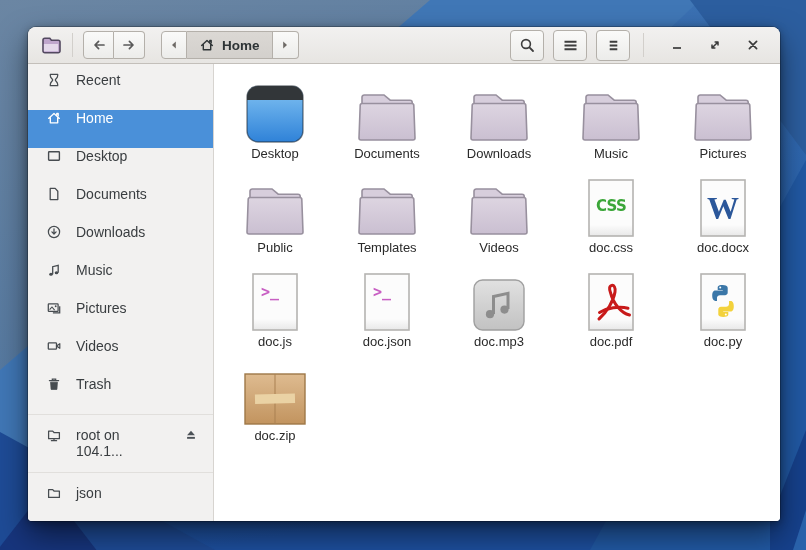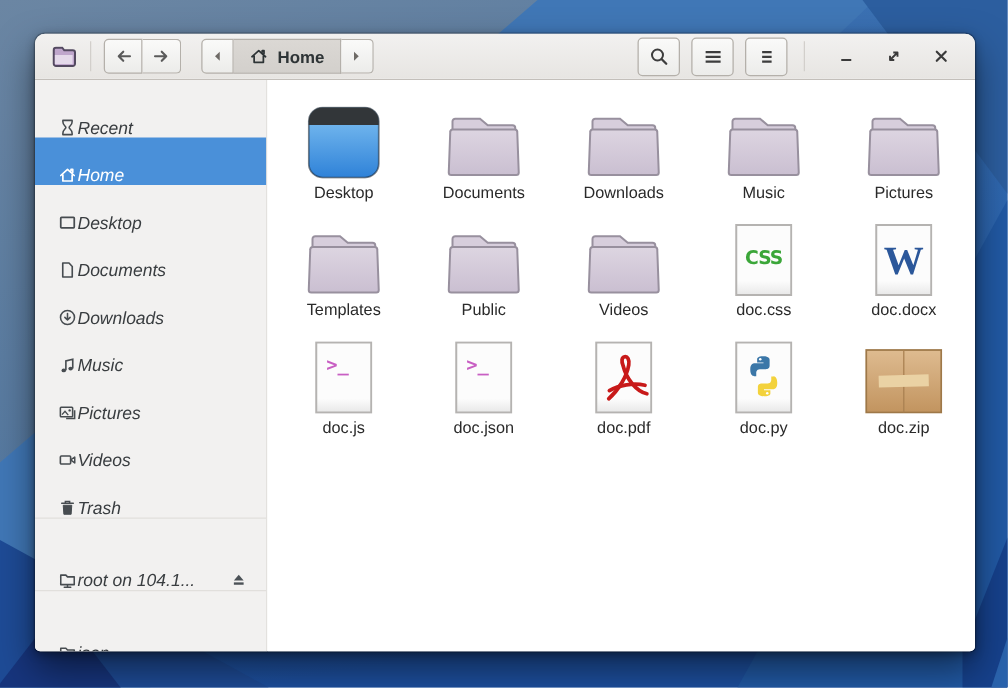--- a/index.html
+++ b/index.html
@@ -30,22 +30,22 @@
   .pathseg{padding:0 12px;background:linear-gradient(#dbd8d4,#d3d0cc);display:flex;gap:7px;
            align-items:center;font-weight:bold;font-size:13.5px;color:#2e3436;}
   .spacer{flex:1;}
   .actbtn{width:34px;height:31px;border-radius:4px;margin-left:9px;}
   .wctrl{width:30px;height:30px;display:flex;align-items:center;justify-content:center;margin-left:8px;}
 
   
   .main{flex:1;display:flex;min-height:0;}
   .sidebar{width:186px;flex:0 0 186px;background:#f2f1f0;border-right:1px solid #d7d4d0;
            border-radius:0 0 0 4px;padding-top:8px;box-sizing:border-box;overflow:hidden;}
-  .side-item{height:38px;display:flex;align-items:flex-end;padding:0 14px 0 18px;
-             font-size:14px;color:#393d40;cursor:default;font-style:italic;}
+  .side-item{height:38px;display:flex;align-items:flex-start;padding:0 14px 0 18px;gap:14px;
+             font-size:14px;color:#393d40;cursor:default;}
   .side-item .sicon{width:16px;height:16px;flex:0 0 16px;color:#474c50;display:flex;align-items:center;}
   .side-item.selected{background:#4a90d9;color:#fff;}
   .side-item.selected .sicon{color:#fff;}
   .side-item.tall{height:45px;margin-top:12px;}
   .side-sep{height:1px;background:#e1dfdc;}
   .eject{margin-left:auto;color:#4c5257;width:16px;height:16px;}
 
   .content{flex:1;background:#fff;border-radius:0 0 4px 0;overflow:hidden;
            padding:8px 0 0 5px;display:grid;grid-template-columns:repeat(5,112px);
            grid-auto-rows:94px;align-content:start;}
@@ -353,36 +353,36 @@
               <defs>
                 <linearGradient id="gfold" x1="0" y1="0" x2="0" y2="1">
                   <stop offset="0" stop-color="#ddd5e1"></stop>
                   <stop offset="1" stop-color="#cabfd1"></stop>
                 </linearGradient>
               </defs>
               <path d="M7 16V8.2A2.2 2.2 0 0 1 9.2 6H29l6.2 5.2H55a2.2 2.2 0 0 1 2.2 2.2V16Z" fill="#d7cedc" stroke="#98909e" stroke-width="1.6"></path>
               <path d="M7.2 14.5h49.6a2 2 0 0 1 2 2L60 49a2 2 0 0 1-2 2H6a2 2 0 0 1-2-2L5.2 16.5a2 2 0 0 1 2-2Z" fill="url(#gfold)" stroke="#98909e" stroke-width="1.6" stroke-linejoin="round"></path>
             </svg>
           </div>
+          <div class="flabel">Public</div>
+        </div>
+        <div class="file">
+          <div class="fico">
+            <svg width="64" height="54" viewBox="0 0 64 54">
+              <defs>
+                <linearGradient id="gfold" x1="0" y1="0" x2="0" y2="1">
+                  <stop offset="0" stop-color="#ddd5e1"></stop>
+                  <stop offset="1" stop-color="#cabfd1"></stop>
+                </linearGradient>
+              </defs>
+              <path d="M7 16V8.2A2.2 2.2 0 0 1 9.2 6H29l6.2 5.2H55a2.2 2.2 0 0 1 2.2 2.2V16Z" fill="#d7cedc" stroke="#98909e" stroke-width="1.6"></path>
+              <path d="M7.2 14.5h49.6a2 2 0 0 1 2 2L60 49a2 2 0 0 1-2 2H6a2 2 0 0 1-2-2L5.2 16.5a2 2 0 0 1 2-2Z" fill="url(#gfold)" stroke="#98909e" stroke-width="1.6" stroke-linejoin="round"></path>
+            </svg>
+          </div>
           <div class="flabel">Templates</div>
-        </div>
-        <div class="file">
-          <div class="fico">
-            <svg width="64" height="54" viewBox="0 0 64 54">
-              <defs>
-                <linearGradient id="gfold" x1="0" y1="0" x2="0" y2="1">
-                  <stop offset="0" stop-color="#ddd5e1"></stop>
-                  <stop offset="1" stop-color="#cabfd1"></stop>
-                </linearGradient>
-              </defs>
-              <path d="M7 16V8.2A2.2 2.2 0 0 1 9.2 6H29l6.2 5.2H55a2.2 2.2 0 0 1 2.2 2.2V16Z" fill="#d7cedc" stroke="#98909e" stroke-width="1.6"></path>
-              <path d="M7.2 14.5h49.6a2 2 0 0 1 2 2L60 49a2 2 0 0 1-2 2H6a2 2 0 0 1-2-2L5.2 16.5a2 2 0 0 1 2-2Z" fill="url(#gfold)" stroke="#98909e" stroke-width="1.6" stroke-linejoin="round"></path>
-            </svg>
-          </div>
-          <div class="flabel">Public</div>
         </div>
         <div class="file">
           <div class="fico">
             <svg width="64" height="54" viewBox="0 0 64 54">
               <defs>
                 <linearGradient id="gfold" x1="0" y1="0" x2="0" y2="1">
                   <stop offset="0" stop-color="#ddd5e1"></stop>
                   <stop offset="1" stop-color="#cabfd1"></stop>
                 </linearGradient>
               </defs>
@@ -444,20 +444,37 @@
                 <linearGradient id="gpage" x1="0" y1="0" x2="0" y2="1">
                   <stop offset="0.8" stop-color="#fcfcfc"></stop>
                   <stop offset="1" stop-color="#e8e8e8"></stop>
                 </linearGradient>
               </defs>
               <rect x="1" y="1" width="44" height="56" fill="url(#gpage)" stroke="#b5b3b1" stroke-width="1.6"></rect>
               <text x="9" y="24" font-family="DejaVu Sans Mono, monospace" font-size="15" font-weight="bold" fill="#c85fc3">&gt;_</text>
             </svg>
           </div>
           <div class="flabel">doc.json</div>
+        </div>
+        <div class="file">
+          <div class="fico">
+            <svg width="52" height="52" viewBox="0 0 52 52">
+              <defs>
+                <linearGradient id="gmp3" x1="0" y1="0" x2="0" y2="1">
+                  <stop offset="0" stop-color="#e1e1e1"></stop>
+                  <stop offset="1" stop-color="#c2c2c2"></stop>
+                </linearGradient>
+              </defs>
+              <rect x="1" y="1" width="50" height="50" rx="8.5" fill="url(#gmp3)" stroke="#9f9f9f" stroke-width="1.4"></rect>
+              <path d="M20.5 35V17.5l14.5-3.2V30" fill="none" stroke="#8d8d8d" stroke-width="3"></path>
+              <circle cx="17" cy="35.2" r="4.1" fill="#8d8d8d"></circle>
+              <circle cx="31.5" cy="30.6" r="4.1" fill="#8d8d8d"></circle>
+            </svg>
+          </div>
+          <div class="flabel">doc.mp3</div>
         </div>
         <div class="file">
           <div class="fico">
             <svg width="46" height="58" viewBox="0 0 46 58">
               <defs>
                 <linearGradient id="gpage" x1="0" y1="0" x2="0" y2="1">
                   <stop offset="0.8" stop-color="#fcfcfc"></stop>
                   <stop offset="1" stop-color="#e8e8e8"></stop>
                 </linearGradient>
               </defs>

